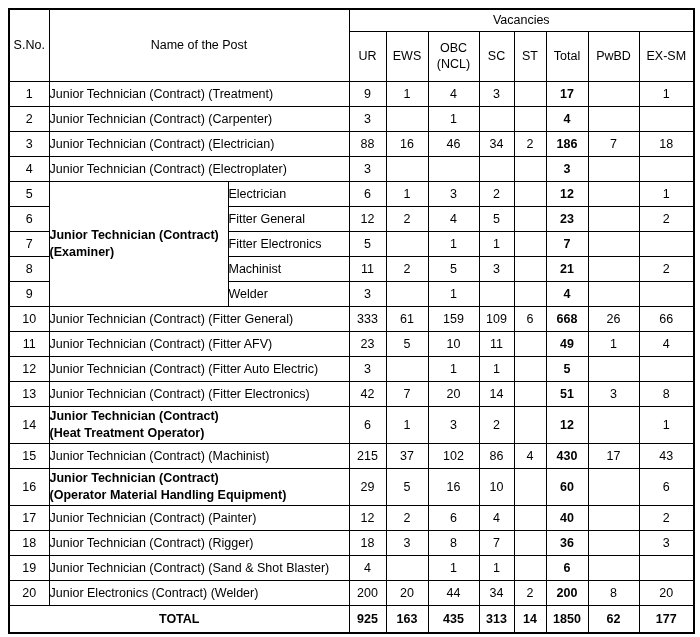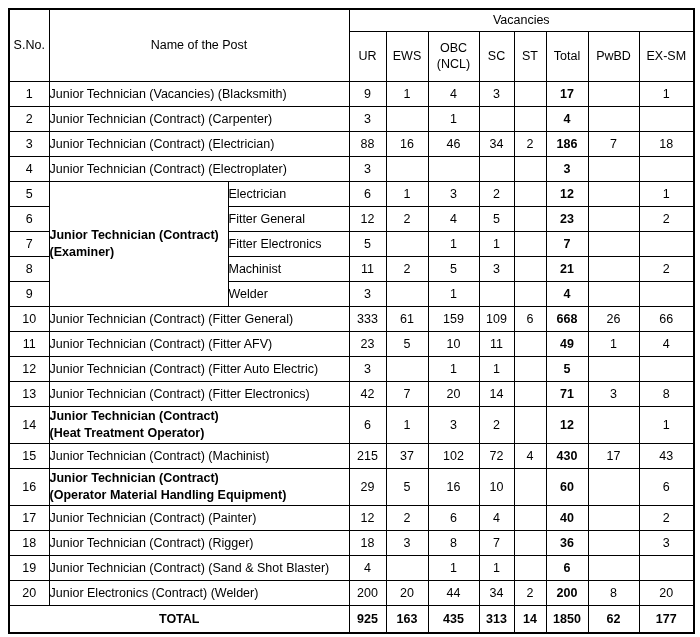--- a/index.html
+++ b/index.html
@@ -72,21 +72,21 @@
 (NCL)</th>
     <th class="c">SC</th>
     <th class="c">ST</th>
     <th class="c">Total</th>
     <th class="c">PwBD</th>
     <th class="c">EX-SM</th>
   </tr>
 
   <tr class="r">
     <td class="c">1</td>
-    <td class="l" colspan="2">Junior Technician (Vacancies) (Blacksmith)</td>
+    <td class="l" colspan="2">Junior Technician (Contract) (Treatment)</td>
     <td class="c">9</td>
     <td class="c">1</td>
     <td class="c">4</td>
     <td class="c">3</td>
     <td class="c"></td>
     <td class="c b">17</td>
     <td class="c"></td>
     <td class="c">1</td>
   </tr>
 
@@ -236,21 +236,21 @@
   </tr>
 
   <tr class="r">
     <td class="c">13</td>
     <td class="l" colspan="2">Junior Technician (Contract) (Fitter Electronics)</td>
     <td class="c">42</td>
     <td class="c">7</td>
     <td class="c">20</td>
     <td class="c">14</td>
     <td class="c"></td>
-    <td class="c b">71</td>
+    <td class="c b">51</td>
     <td class="c">3</td>
     <td class="c">8</td>
   </tr>
 
   <tr class="dbl">
     <td class="c">14</td>
     <td class="l pre" colspan="2">Junior Technician (Contract)
 (Heat Treatment Operator)</td>
     <td class="c">6</td>
     <td class="c">1</td>
@@ -261,21 +261,21 @@
     <td class="c"></td>
     <td class="c">1</td>
   </tr>
 
   <tr class="r">
     <td class="c">15</td>
     <td class="l" colspan="2">Junior Technician (Contract) (Machinist)</td>
     <td class="c">215</td>
     <td class="c">37</td>
     <td class="c">102</td>
-    <td class="c">72</td>
+    <td class="c">86</td>
     <td class="c">4</td>
     <td class="c b">430</td>
     <td class="c">17</td>
     <td class="c">43</td>
   </tr>
 
   <tr class="dbl">
     <td class="c">16</td>
     <td class="l pre" colspan="2">Junior Technician (Contract)
 (Operator Material Handling Equipment)</td>

